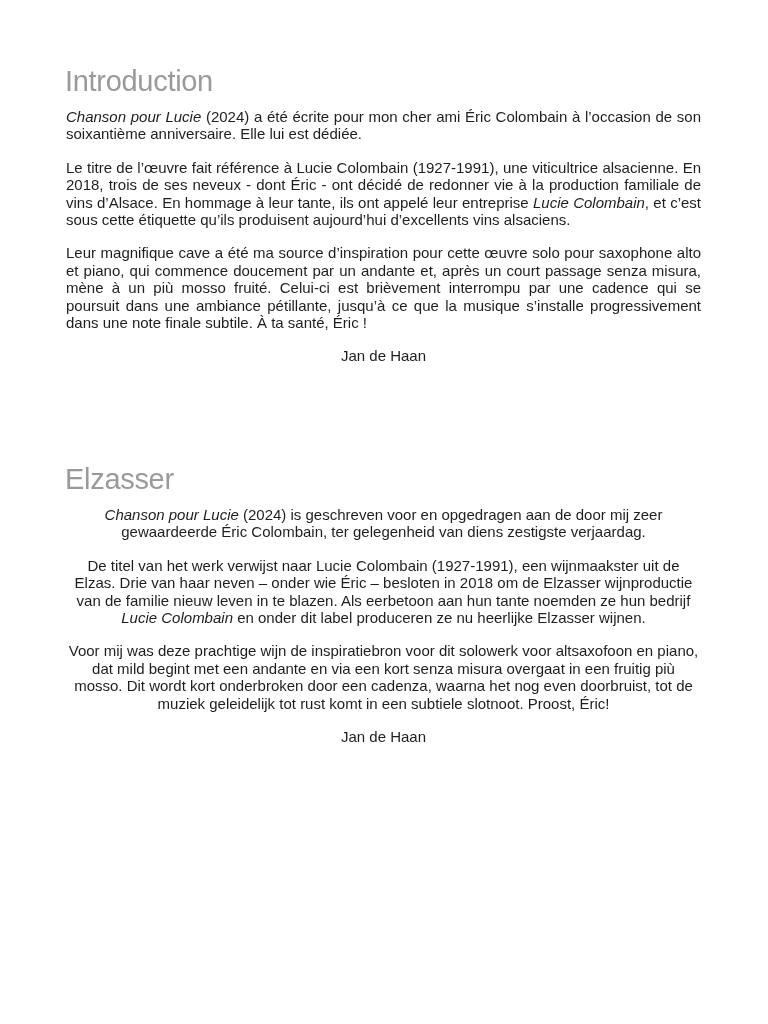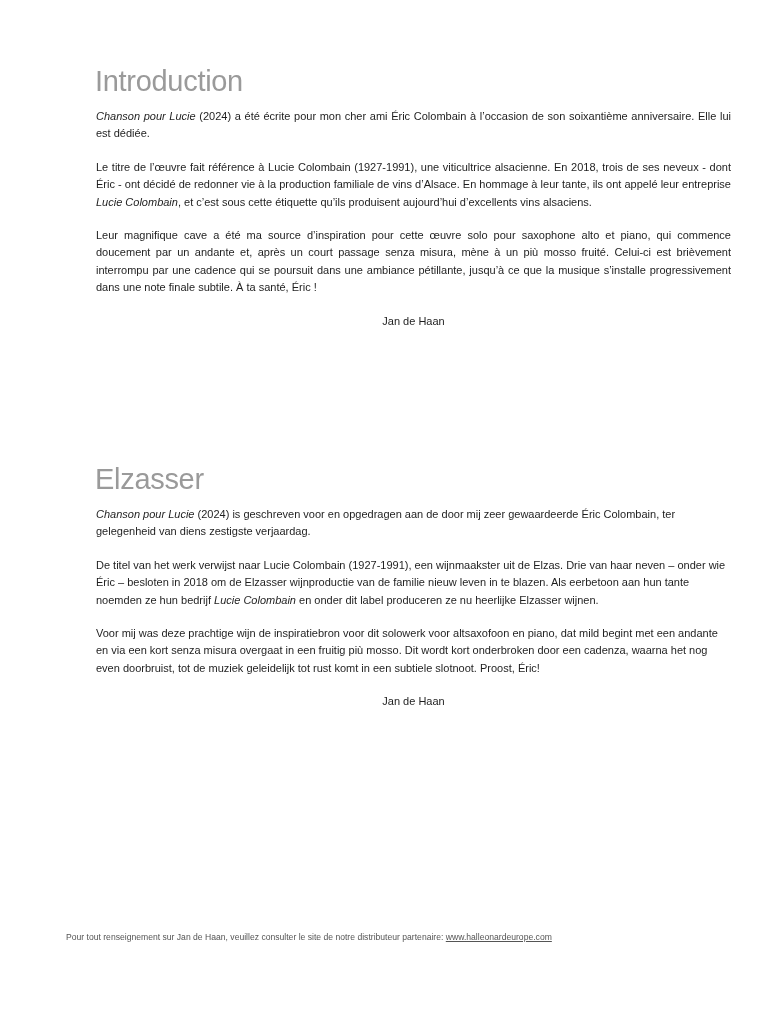--- a/index.html
+++ b/index.html
@@ -17,41 +17,40 @@
     }
     .page {
       position: absolute;
       left: 0; top: 0;
       width: 768px; height: 1024px;
     }
     .section {
       position: absolute;
       left: 66px;
       width: 635px;
-      margin-left: 30px;
     }
     .section-fr { top: 64px; }
     .section-nl { top: 462px; }
     h1 {
       margin: 0 0 10px -1px;
       font-weight: 300;
       font-size: 29px;
       line-height: 34px;
       color: #9a9a9a;
       letter-spacing: -0.3px;
     }
     p {
       margin: 0 0 16px 0;
-      font-size: 11px;
+      font-size: 15px;
       line-height: 17.4px;
       text-align: justify;
       color: #1e1e1e;
     }
     .section-nl p {
-      text-align: left;
+      text-align: center;
     }
     p.sig {
       text-align: center;
     }
     em { font-style: italic; }
     .footer {
       position: absolute;
       left: 66px;
       top: 929px;
       font-size: 8.6px;
@@ -78,16 +77,15 @@
 
   <section class="section section-nl">
     <h1>Elzasser</h1>
     <p><em>Chanson pour Lucie</em><span> (2024) is geschreven voor en opgedragen aan de door mij zeer gewaardeerde Éric Colombain, ter gelegenheid van diens zestigste verjaardag.</span></p>
     <p><span>De titel van het werk verwijst naar Lucie Colombain (1927-1991), een wijnmaakster uit de Elzas. Drie van haar neven –  onder wie Éric – besloten in 2018 om de Elzasser wijnproductie van de familie nieuw leven in te blazen. Als eerbetoon aan hun tante noemden ze hun bedrijf </span><em>Lucie Colombain</em><span> en onder dit label produceren ze nu heerlijke Elzasser wijnen.</span></p>
     <p>Voor mij was deze prachtige wijn de inspiratiebron voor dit solowerk voor altsaxofoon en piano, dat mild begint met een andante en via een kort senza misura overgaat in een fruitig più mosso. Dit wordt kort onderbroken door een cadenza, waarna het nog even doorbruist, tot de muziek geleidelijk tot rust komt in een subtiele slotnoot. Proost, Éric!</p>
     <p class="sig">Jan de Haan</p>
   </section>
 
   <div class="footer">
-    <div><span>Pour tout renseignement sur Jan de Haan, veuillez consulter le site de notre distributeur partenaire: </span><a>www.halleonardeurope.com</a></div>
   </div>
 
 </div>
 
 </body></html>

